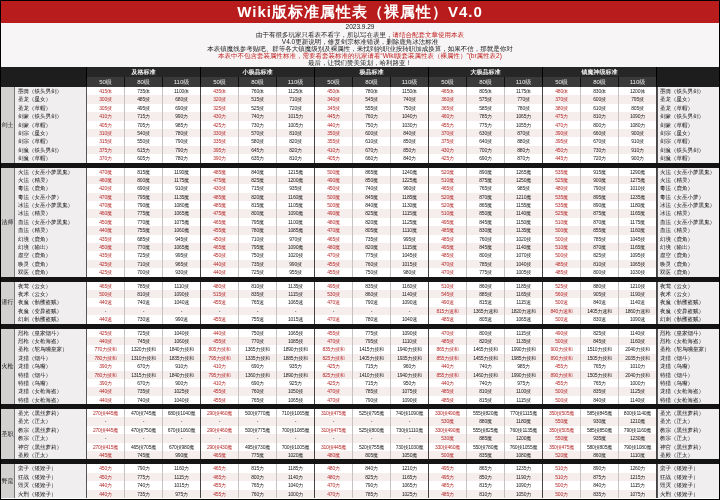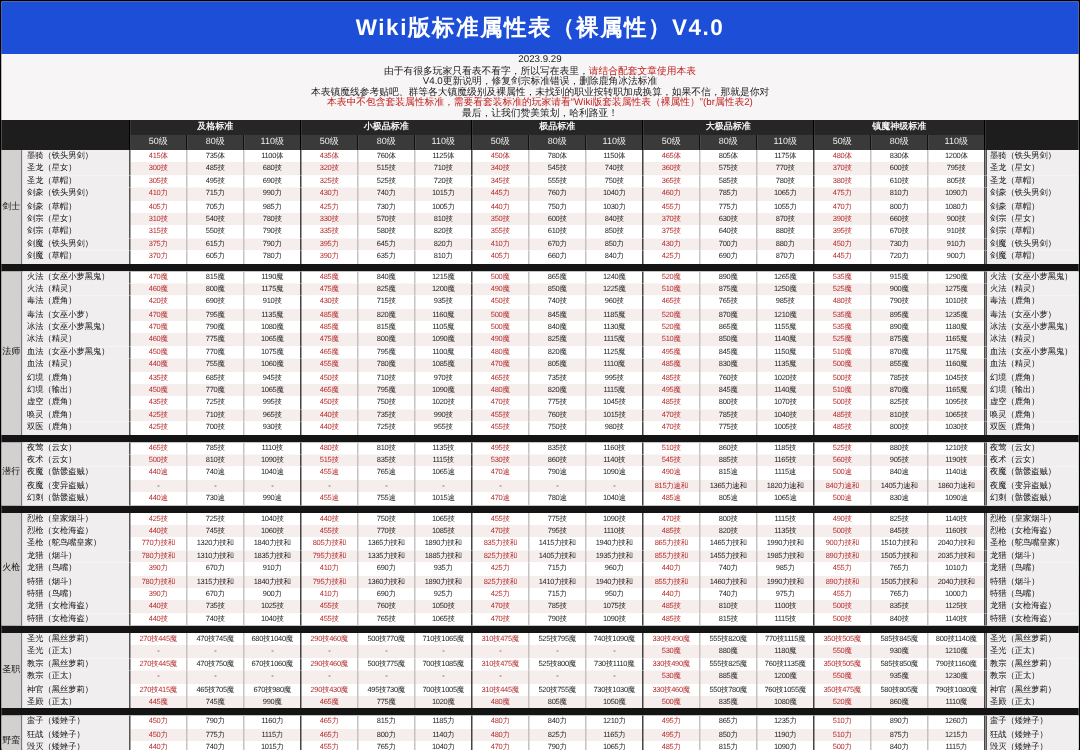--- a/index.html
+++ b/index.html
@@ -1,19 +1,19 @@
 <!DOCTYPE html>
 <html><head>
 <meta charset="utf-8">
 <style>
   html,body{margin:0;padding:0;}
   body{width:720px;height:500px;overflow:hidden;background:#fff;
        font-family:"Liberation Sans","DejaVu Sans",sans-serif;}
   .page{width:720px;height:500px;position:relative;background:#fff;border:1px solid #000;box-sizing:border-box;}
-  .titlebar{height:35px;background:#1d4ed8;color:#fff;font-size:15px;font-weight:bold;
+  .titlebar{height:22px;background:#b91c1c;color:#fff;font-size:15px;font-weight:bold;
             display:flex;align-items:center;justify-content:center;letter-spacing:1px;}
   .notes{height:44px;background:#f7f5f5;display:flex;flex-direction:column;align-items:center;
          justify-content:center;font-size:6.5px;line-height:7.2px;color:#1a1a1a;}
   .notes .r{color:#c22020;}
   .notes .k{color:#1a1a1a;}
   
   .thead{display:flex;flex-direction:column;}
   .hrow{display:flex;}
   .hcorner{width:86px;background:#1d1d1d;box-sizing:border-box;border-right:1px solid #000;}
   .hcorner2{width:64px;background:#1d1d1d;box-sizing:border-box;}

